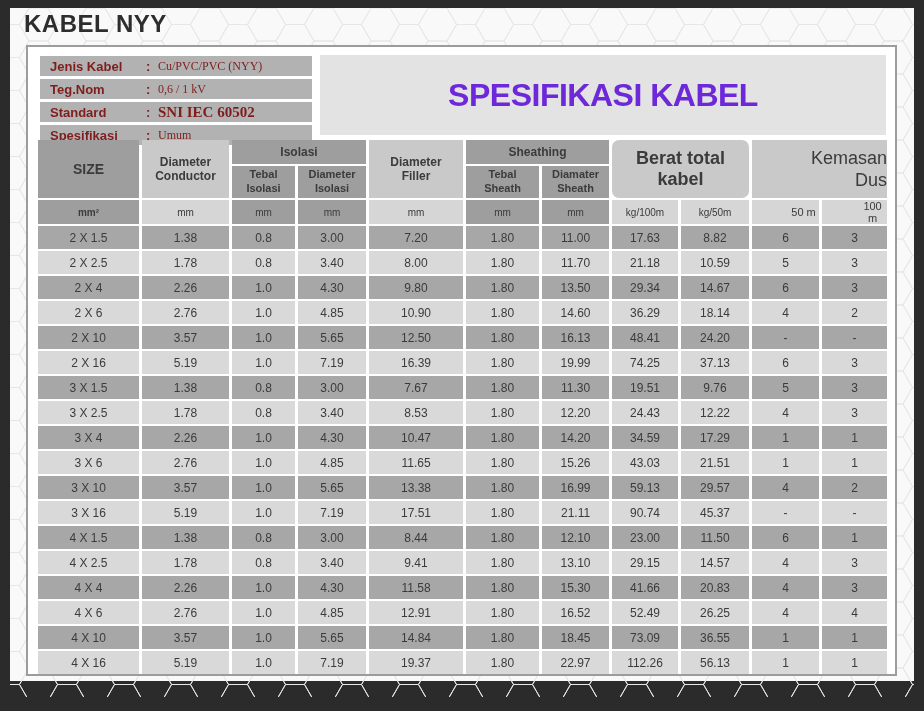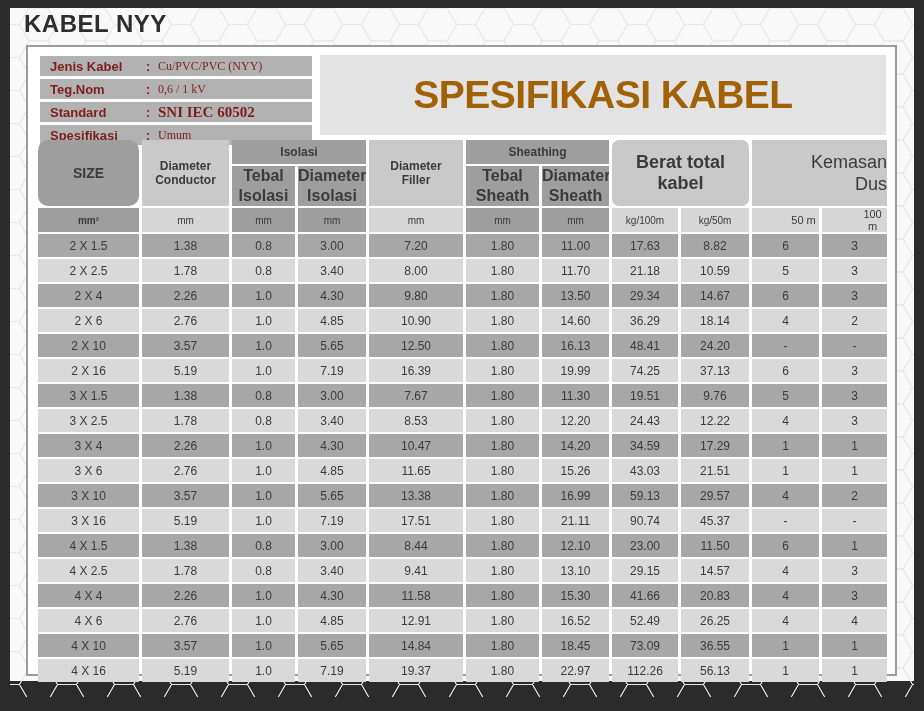--- a/index.html
+++ b/index.html
@@ -40,41 +40,41 @@
   .info-colon { font-size:13px; font-weight:bold; width:12px; flex:none; }
   .info-value { font-size:12px; white-space:nowrap;font-family:Liberation Serif, serif; }
   .info-bar.emph .info-value { font-size:15px; font-weight:bold; }
   
   .specbox {
     position:absolute; left:292px; top:8px; width:566px; height:80px;
     background:#e3e3e3;
     display:flex; align-items:center; justify-content:center;
   }
   .spec-title {
-    font-size:39px; font-weight:bold; letter-spacing:-0.5px;
-    color:#a16207;
+    font-size:32px; font-weight:bold; letter-spacing:-0.5px;
+    color:#6d28d9;
   }
   
   table.spec {
     position:absolute; left:7px; top:91px;
     width:855px;
     border-collapse:separate; border-spacing:3px 2px;
     table-layout:fixed;
   }
   table.spec th, table.spec td {
     padding:0; text-align:center; vertical-align:middle;
     color:#3b3b3b; overflow:hidden;
   }
   th.md { background:#9e9e9e; }
   th.lt { background:#c9c9c9; }
   tr.h1 th { font-size:12px; font-weight:bold; height:24px; white-space:pre-line; }
-  tr.h1 th.size-th { font-size:14px;border-radius:10px; }
+  tr.h1 th.size-th { font-size:14px; }
   tr.h1 th.berat-th { font-size:18px;border-radius:7px; }
   tr.h1 th.kemasan-th { font-size:18px; font-weight:normal; line-height:1.25;text-align:right; }
-  tr.h2 th { font-size:16px; font-weight:bold; height:32px; white-space:pre-line; line-height:1.25; }
+  tr.h2 th { font-size:11px; font-weight:bold; height:32px; white-space:pre-line; line-height:1.25; }
   tr.units th { font-size:10px; font-weight:normal; height:14px; }
   tr.units th.ud { background:#9e9e9e; }
   tr.units th.ul { background:#d6d6d6; }
   tr.units th.b { font-weight:bold; }
   tr.units th.lg { font-size:11px;padding-left:36px; }
   tbody td { font-size:12px; height:23px; }
   tbody tr.dark td { background:#a7a7a7; }
   tbody tr.light td { background:#d9d9d9; }
 </style>
 </head>

